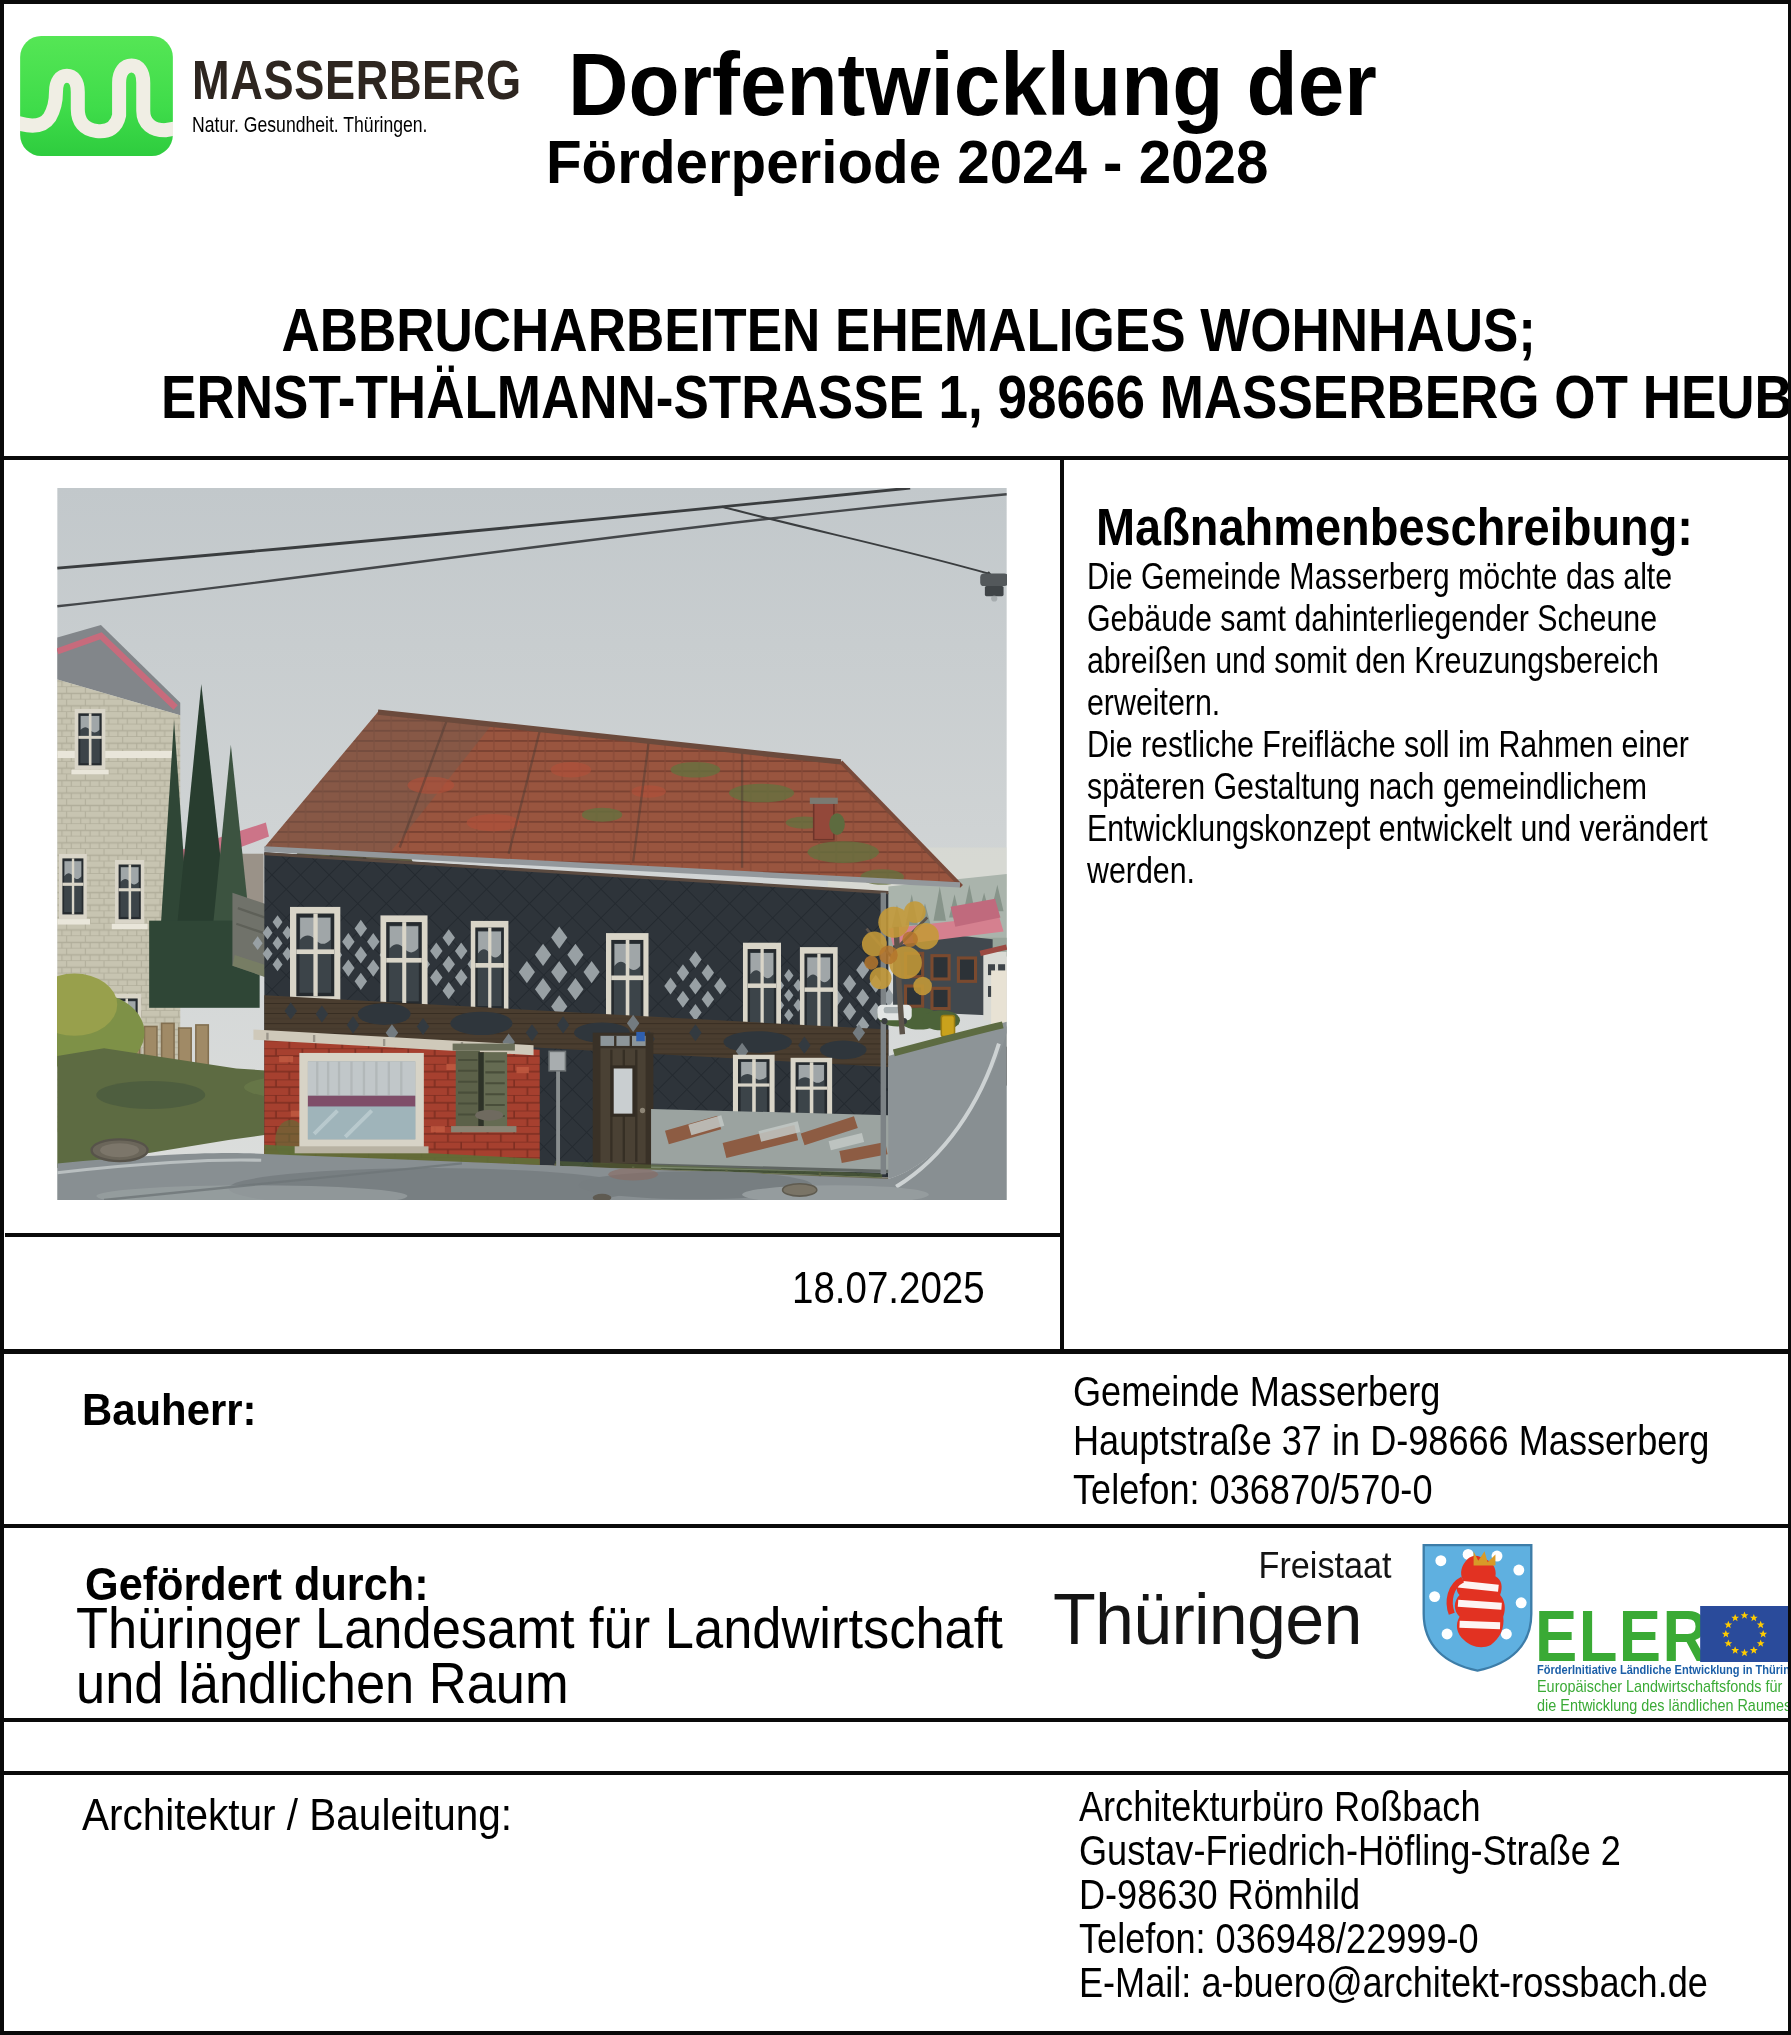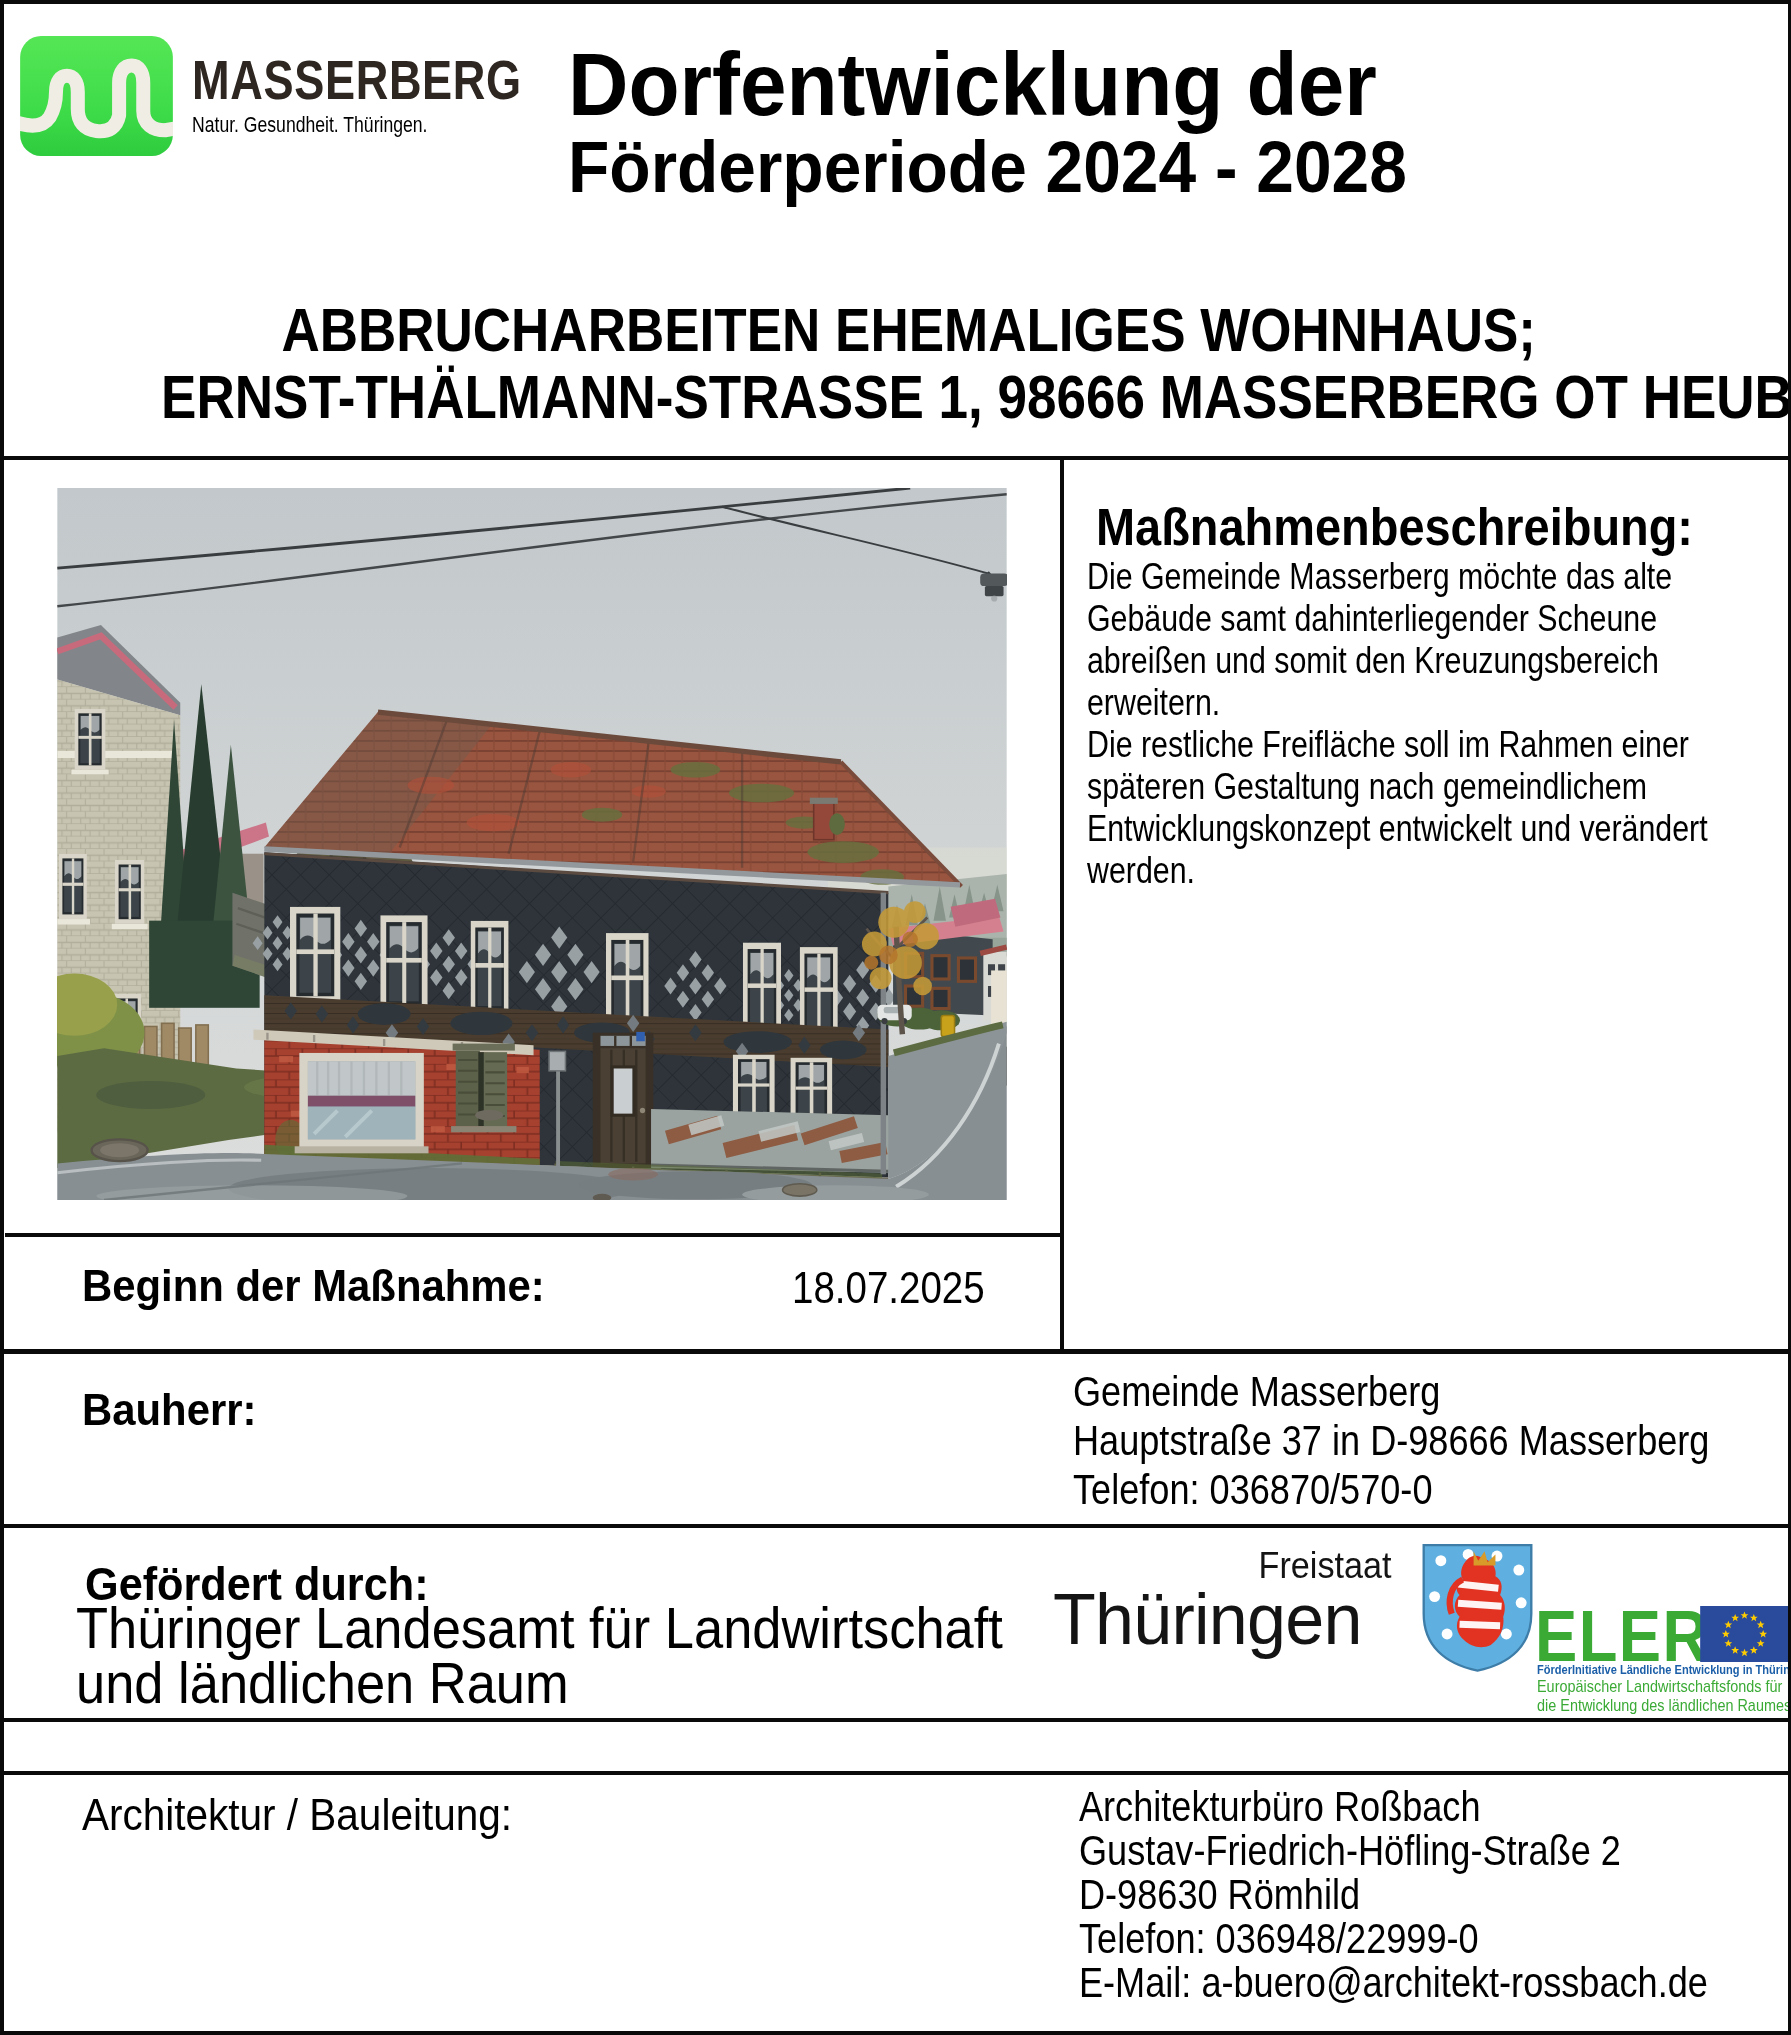--- a/index.html
+++ b/index.html
@@ -46,21 +46,21 @@
         </linearGradient>
       </defs>
       <rect x="0" y="0" width="196" height="154" rx="27" fill="url(#glogo)"></rect>
       <path d="M-8 110 C14 118 30 116 38 104 C44 94 46 86 46 72 C46 58 52 51 60 51 C68 51 74 58 74 72 L74 94 C74 110 82 120 98 122 C114 124 124 117 127 102 L127 60 C127 46 134 38 143 38 C152 38 158 46 158 60 L158 96 C158 113 170 121 186 121 L204 118" fill="none" stroke="#f0eee4" stroke-width="18" stroke-linejoin="round"></path>
     </svg>
   </div>
   <div class="abs brand" style="left:192px;top:48px;font-size:55px;"><span class="cond" style="--sx:.82">MASSERBERG</span></div>
   <div class="abs tagline" style="left:192px;top:112px;font-size:22px;"><span class="cond" style="--sx:.8">Natur. Gesundheit. Thüringen.</span></div>
 
   <div class="abs title" style="left:568px;top:40px;font-size:89px;"><span class="cond" style="--sx:.94">Dorfentwicklung der</span></div>
-  <div class="abs title" style="left:568px;top:131px;font-size:72px;"><span class="cond" style="--sx:.94">Förderperiode 2024 - 2028</span></div>
+  <div class="abs title" style="left:546px;top:131px;font-size:62px;"><span class="cond" style="--sx:.94">Förderperiode 2024 - 2028</span></div>
 
   <div class="abs center b" style="left:13px;top:296px;font-size:62px;line-height:67px;text-decoration:underline;">
     <div><span class="condc" style="--sx:.855">ABBRUCHARBEITEN EHEMALIGES WOHNHAUS;</span></div>
     <div><span class="condc" style="--sx:.855">ERNST-THÄLMANN-STRASSE 1, 98666 MASSERBERG OT HEUBACH</span></div>
   </div>
 
   <div class="abs" style="left:57px;top:488px;width:950px;height:712px;">
     <svg width="950" height="712" viewBox="0 0 1220 915" aria-hidden="true">
       <defs>
         <linearGradient id="gsky" x1="0" y1="0" x2="0" y2="1">
@@ -423,21 +423,20 @@
     <div><span class="cond" style="--sx:.82">Die Gemeinde Masserberg möchte das alte</span></div>
     <div><span class="cond" style="--sx:.82">Gebäude samt dahinterliegender Scheune</span></div>
     <div><span class="cond" style="--sx:.82">abreißen und somit den Kreuzungsbereich</span></div>
     <div><span class="cond" style="--sx:.82">erweitern.</span></div>
     <div><span class="cond" style="--sx:.82">Die restliche Freifläche soll im Rahmen einer</span></div>
     <div><span class="cond" style="--sx:.82">späteren Gestaltung nach gemeindlichem</span></div>
     <div><span class="cond" style="--sx:.82">Entwicklungskonzept entwickelt und verändert</span></div>
     <div><span class="cond" style="--sx:.82">werden.</span></div>
   </div>
 
-  <div class="abs b" style="left:82px;top:1260px;font-size:45px;"><span class="cond" style="--sx:.93">Beginn der Maßnahme:</span></div>
   <div class="abs" style="left:744px;top:1263px;font-size:44px;margin-left:48px;"><span class="cond" style="--sx:.875">18.07.2025</span></div>
 
   <div class="abs b" style="left:82px;top:1384px;font-size:45px;"><span class="cond" style="--sx:.93">Bauherr:</span></div>
   <div class="abs" style="left:1073px;top:1367px;font-size:42px;line-height:49px;">
     <div><span class="cond" style="--sx:.86">Gemeinde Masserberg</span></div>
     <div><span class="cond" style="--sx:.86">Hauptstraße 37 in D-98666 Masserberg</span></div>
     <div><span class="cond" style="--sx:.86">Telefon: 036870/570-0</span></div>
   </div>
 
   <div class="abs b" style="left:85px;top:1556px;font-size:47px;"><span class="cond" style="--sx:.92">Gefördert durch:</span></div>

